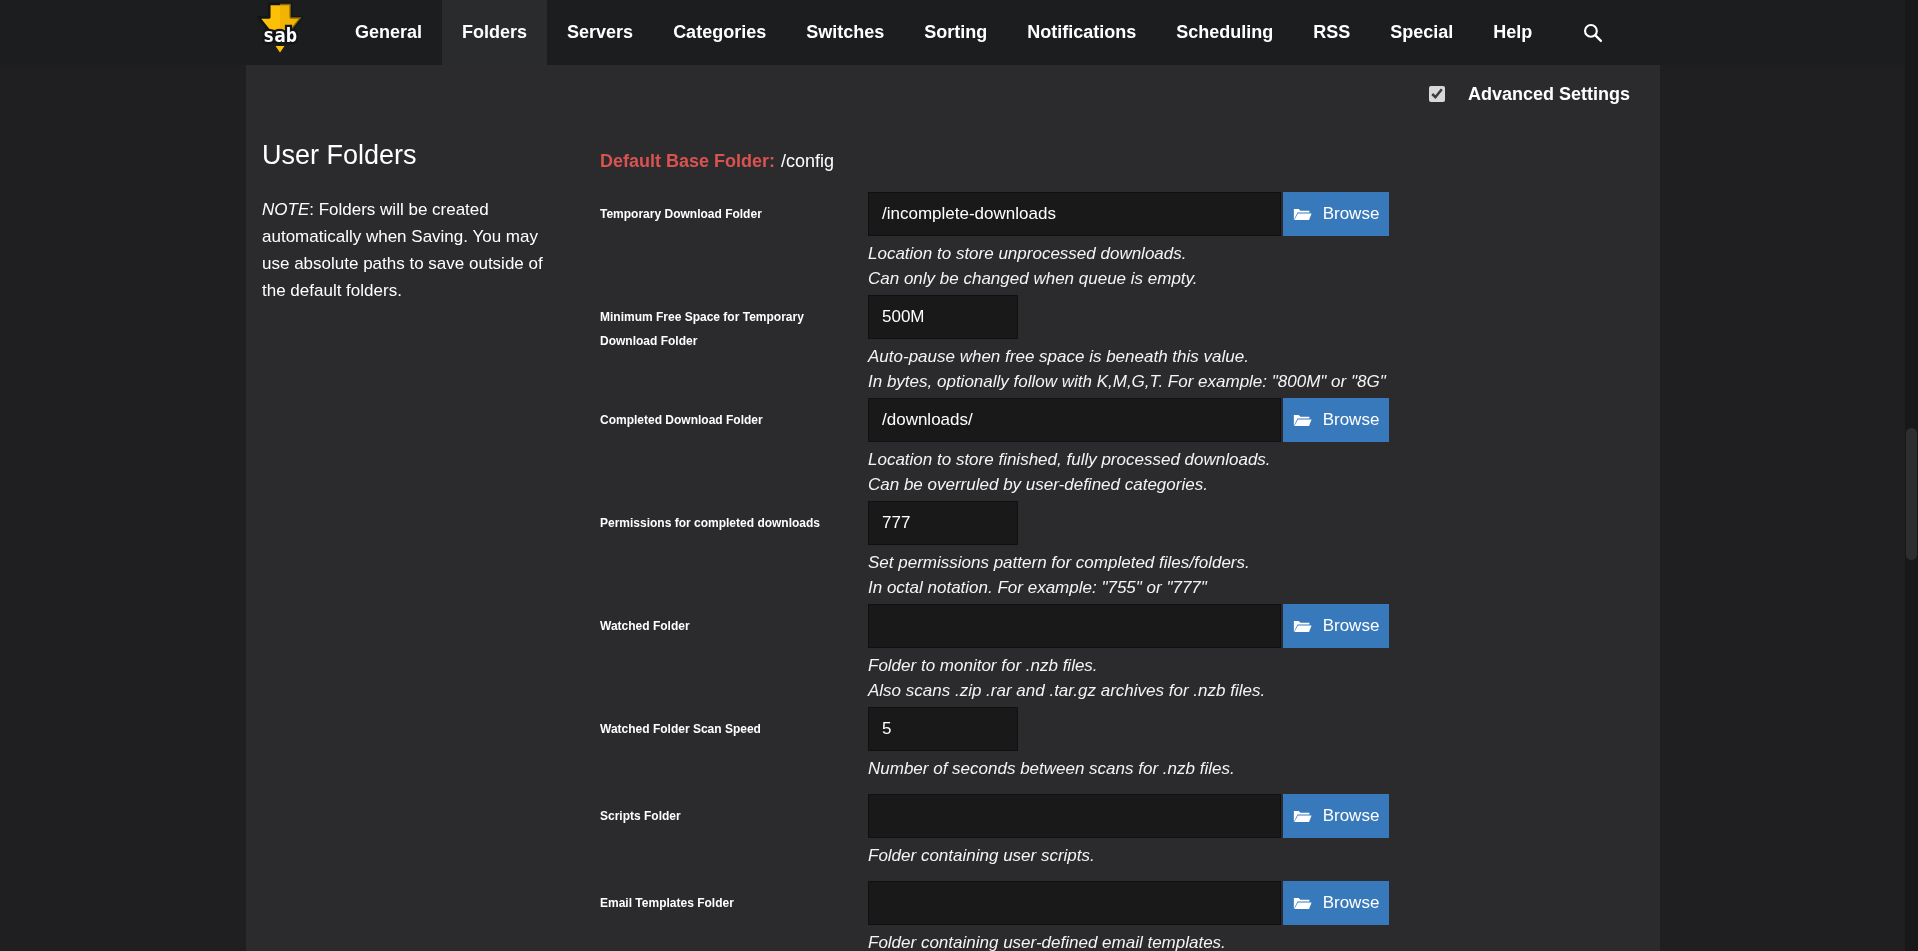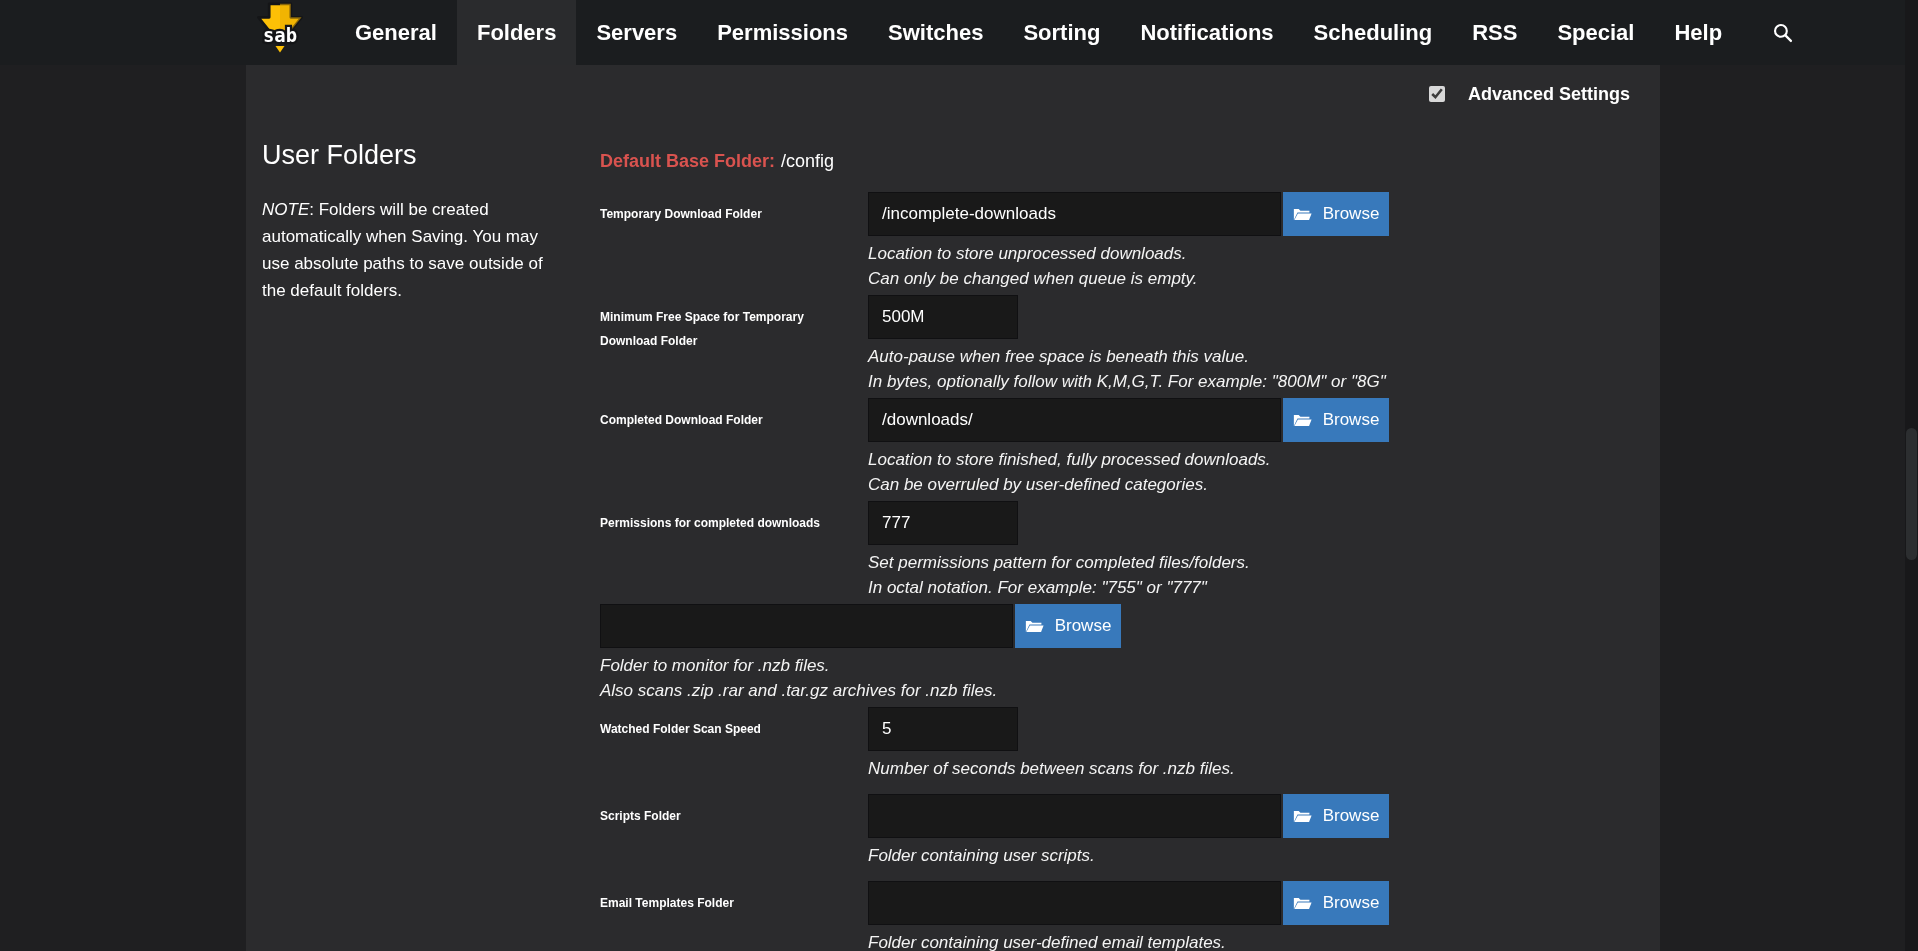--- a/index.html
+++ b/index.html
@@ -13,21 +13,21 @@
     --logo-yellow:#fdc006;
   }
   *{margin:0;padding:0;box-sizing:border-box}
   html,body{width:1918px;height:951px;overflow:hidden}
   body{font-family:"Liberation Sans",sans-serif;background:var(--page-bg);color:#fff}
 
   
   .navbar{height:65px;background:var(--navbar-bg);display:flex;align-items:center;padding-left:253px;position:relative}
   .logo{margin-right:28px;display:flex;align-items:flex-start;height:65px;cursor:pointer}
   .nav-items{display:flex;height:65px}
-  .nav-item{padding:0 20px;height:65px;line-height:65px;font-size:22px;font-weight:bold;color:#fff;cursor:pointer;white-space:nowrap}
+  .nav-item{padding:0 20px;height:65px;line-height:65px;font-size:18px;font-weight:bold;color:#fff;cursor:pointer;white-space:nowrap}
   .nav-item.active{background:var(--active-tab-bg)}
   .search-btn{margin-left:12px;height:65px;display:flex;align-items:center;padding:0 18px;cursor:pointer;background:none;border:none}
 
   
   .page{position:relative;height:886px;background:var(--page-bg);overflow:hidden}
   .panel{margin-left:246px;width:1414px;min-height:886px;background:var(--panel-bg);padding:16px 30px 0 16px}
   .adv-row{display:flex;justify-content:flex-end;align-items:center;gap:23px;height:26px}
   .adv-row input[type=checkbox]{width:16px;height:16px;accent-color:#d8d8d8;cursor:pointer}
   .adv-label{font-size:18px;font-weight:bold}
 
@@ -66,21 +66,21 @@
       <polygon points="18,3 42,3 42,18 54,18 30,48 6,18 18,18" fill="var(--logo-yellow)" stroke="#141517" stroke-width="3" stroke-linejoin="round"></polygon>
       <polygon points="30,48 54,18 42,18 42,3 30,3" fill="#e8a900" opacity="0.55"></polygon>
       <text x="30" y="46" text-anchor="middle" font-family="'DejaVu Sans Mono', monospace" font-weight="bold" font-size="21" fill="#ffffff" stroke="#141517" stroke-width="5" paint-order="stroke">sab</text>
       <polygon points="25,50 35,50 30,57" fill="var(--logo-yellow)"></polygon>
     </svg>
   </div>
   <div class="nav-items">
       <div class="nav-item">General</div>
       <div class="nav-item active">Folders</div>
       <div class="nav-item">Servers</div>
-      <div class="nav-item">Permissions</div>
+      <div class="nav-item">Categories</div>
       <div class="nav-item">Switches</div>
       <div class="nav-item">Sorting</div>
       <div class="nav-item">Notifications</div>
       <div class="nav-item">Scheduling</div>
       <div class="nav-item">RSS</div>
       <div class="nav-item">Special</div>
       <div class="nav-item">Help</div>
     </div>
   <button class="search-btn">
     <svg width="21" height="21" viewBox="0 0 20 20">
@@ -172,20 +172,21 @@
 
       </div>
       <div class="help">
                   <div>Set permissions pattern for completed files/folders.</div>
                   <div>In octal notation. For example: "755" or "777"</div>
                 </div>
     </div>
   </div>
 
   <div class="form-row">
+    <div class="row-label">Watched Folder</div>
     <div class="controls">
       <div class="input-line">
         <input class="text-input wide" type="text" style="">
         <button class="browse-btn">
           <svg width="19" height="15" viewBox="0 0 22 16">
             <path fill="#fff" d="M1 14.5V1.5h5.6l2 2.2H19v2.1H5.2L1 14.5z"></path>
             <path fill="#fff" d="M5.6 6.9h15.9l-2.9 7.6H1.6z"></path>
           </svg>
           <span class="browse-label">Browse</span>
         </button>

